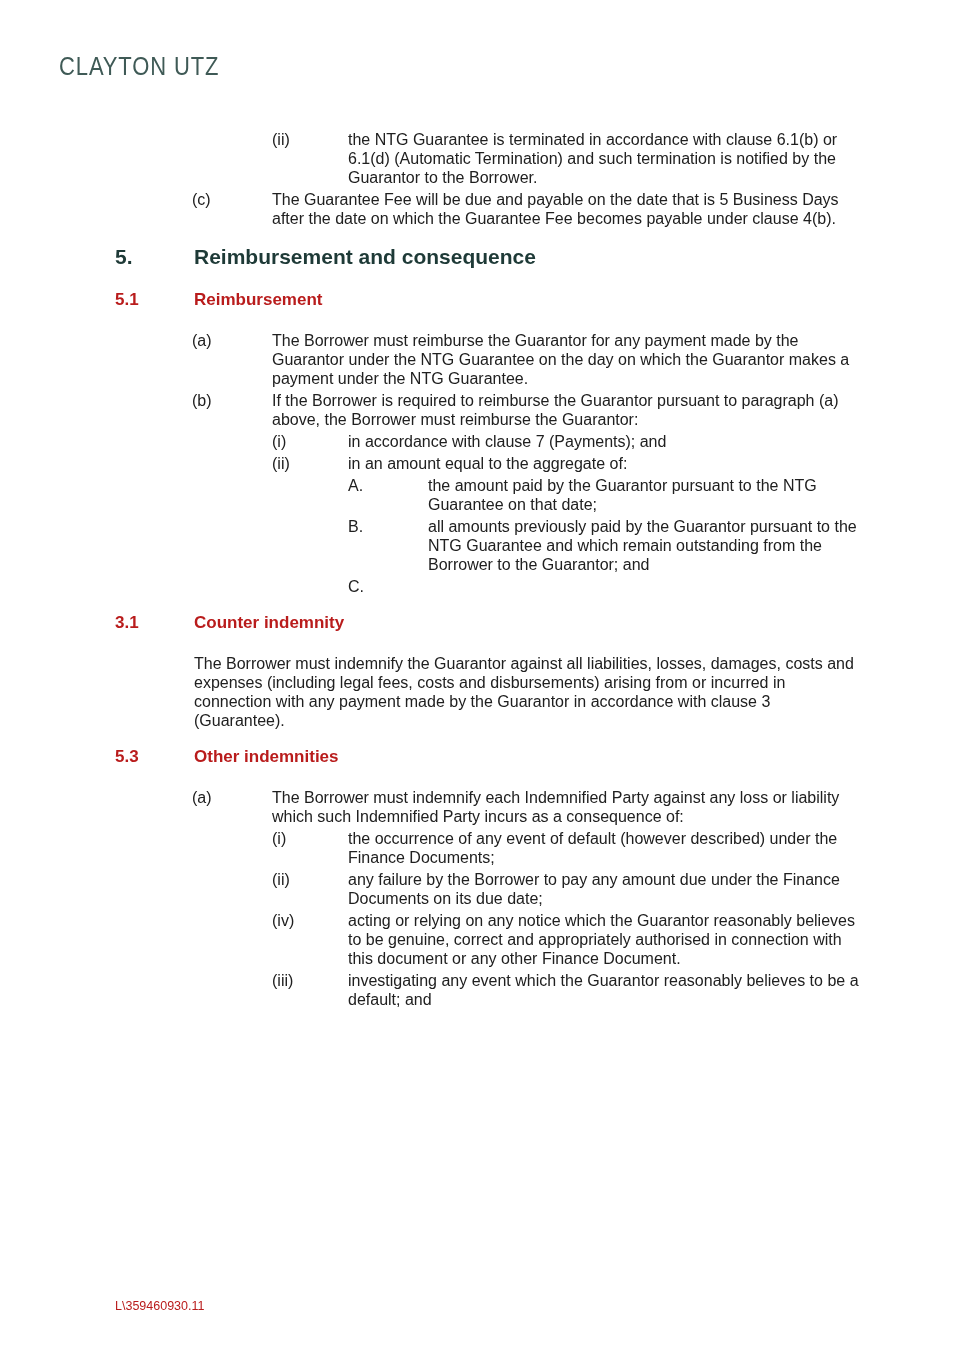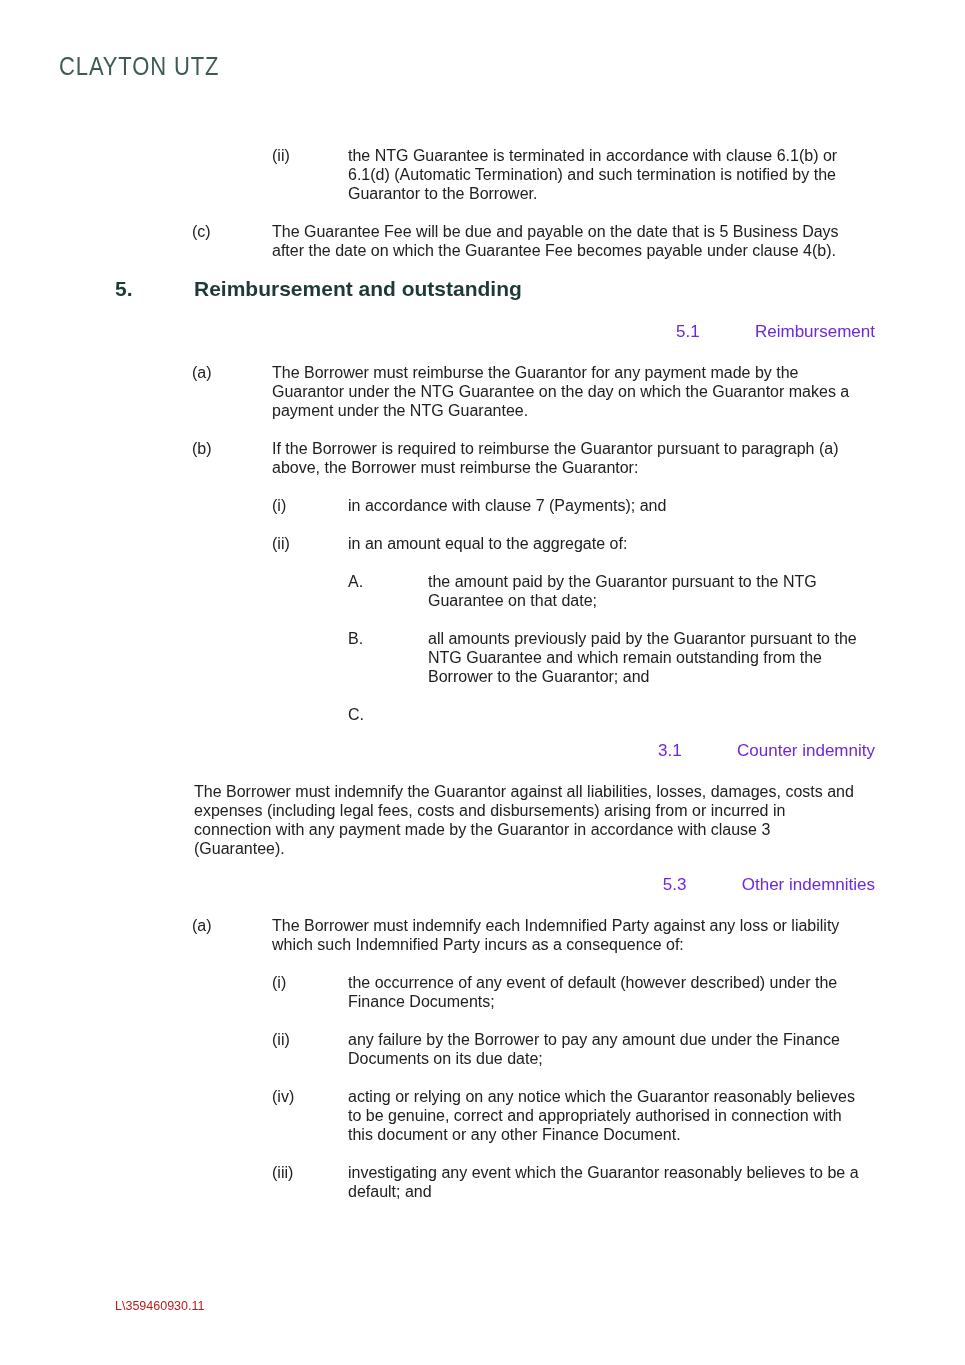--- a/index.html
+++ b/index.html
@@ -16,24 +16,24 @@
     position:absolute;left:59px;top:52px;
     font-size:25px;letter-spacing:1px;color:#3f5a56;
     transform:scaleX(.88);transform-origin:left center;
     white-space:nowrap;
   }
   .content{
     position:absolute;left:115px;top:0;width:760px;
     padding-top:127px;
     font-size:16px;line-height:19px;
   }
-  .item{margin-top:19px;}
+  .item{margin-top:3px;}
   .hrow{display:flex;}
   .h1{margin-top:16px;font-size:21px;line-height:26px;font-weight:bold;color:#1e3a37;}
-  .h2{margin-top:16px;font-size:17px;line-height:21px;font-weight:normal;color:#6d28d9;justify-content:flex-end;}
+  .h2{margin-top:16px;font-size:17px;line-height:21px;font-weight:bold;color:#b91c1c;}
   .h1 + .h2{margin-top:19px;}
   .h2 + .item{margin-top:21px;}
   .hnum{flex:0 0 79px;}
   .clause{display:flex;}
   .lvl-a{padding-left:77px;}
   .lvl-a > .clabel{flex:0 0 80px;}
   .lvl-i{padding-left:157px;}
   .lvl-i > .clabel{flex:0 0 76px;}
   .lvl-A{padding-left:233px;}
   .lvl-A > .clabel{flex:0 0 80px;}
@@ -54,21 +54,21 @@
 6.1(d) (Automatic Termination) and such termination is notified by the
 Guarantor to the Borrower.</div>
       </div>
       <div class="item clause lvl-a">
         <span class="clabel">(c)</span>
         <div class="ctext">The Guarantee Fee will be due and payable on the date that is 5 Business Days
 after the date on which the Guarantee Fee becomes payable under clause 4(b).</div>
       </div>
       <div class="h1 hrow">
         <span class="hnum">5.</span>
-        <span class="htext">Reimbursement and outstanding</span>
+        <span class="htext">Reimbursement and consequence</span>
       </div>
       <div class="h2 hrow">
         <span class="hnum">5.1</span>
         <span class="htext">Reimbursement</span>
       </div>
       <div class="item clause lvl-a">
         <span class="clabel">(a)</span>
         <div class="ctext">The Borrower must reimburse the Guarantor for any payment made by the
 Guarantor under the NTG Guarantee on the day on which the Guarantor makes a
 payment under the NTG Guarantee.</div>

